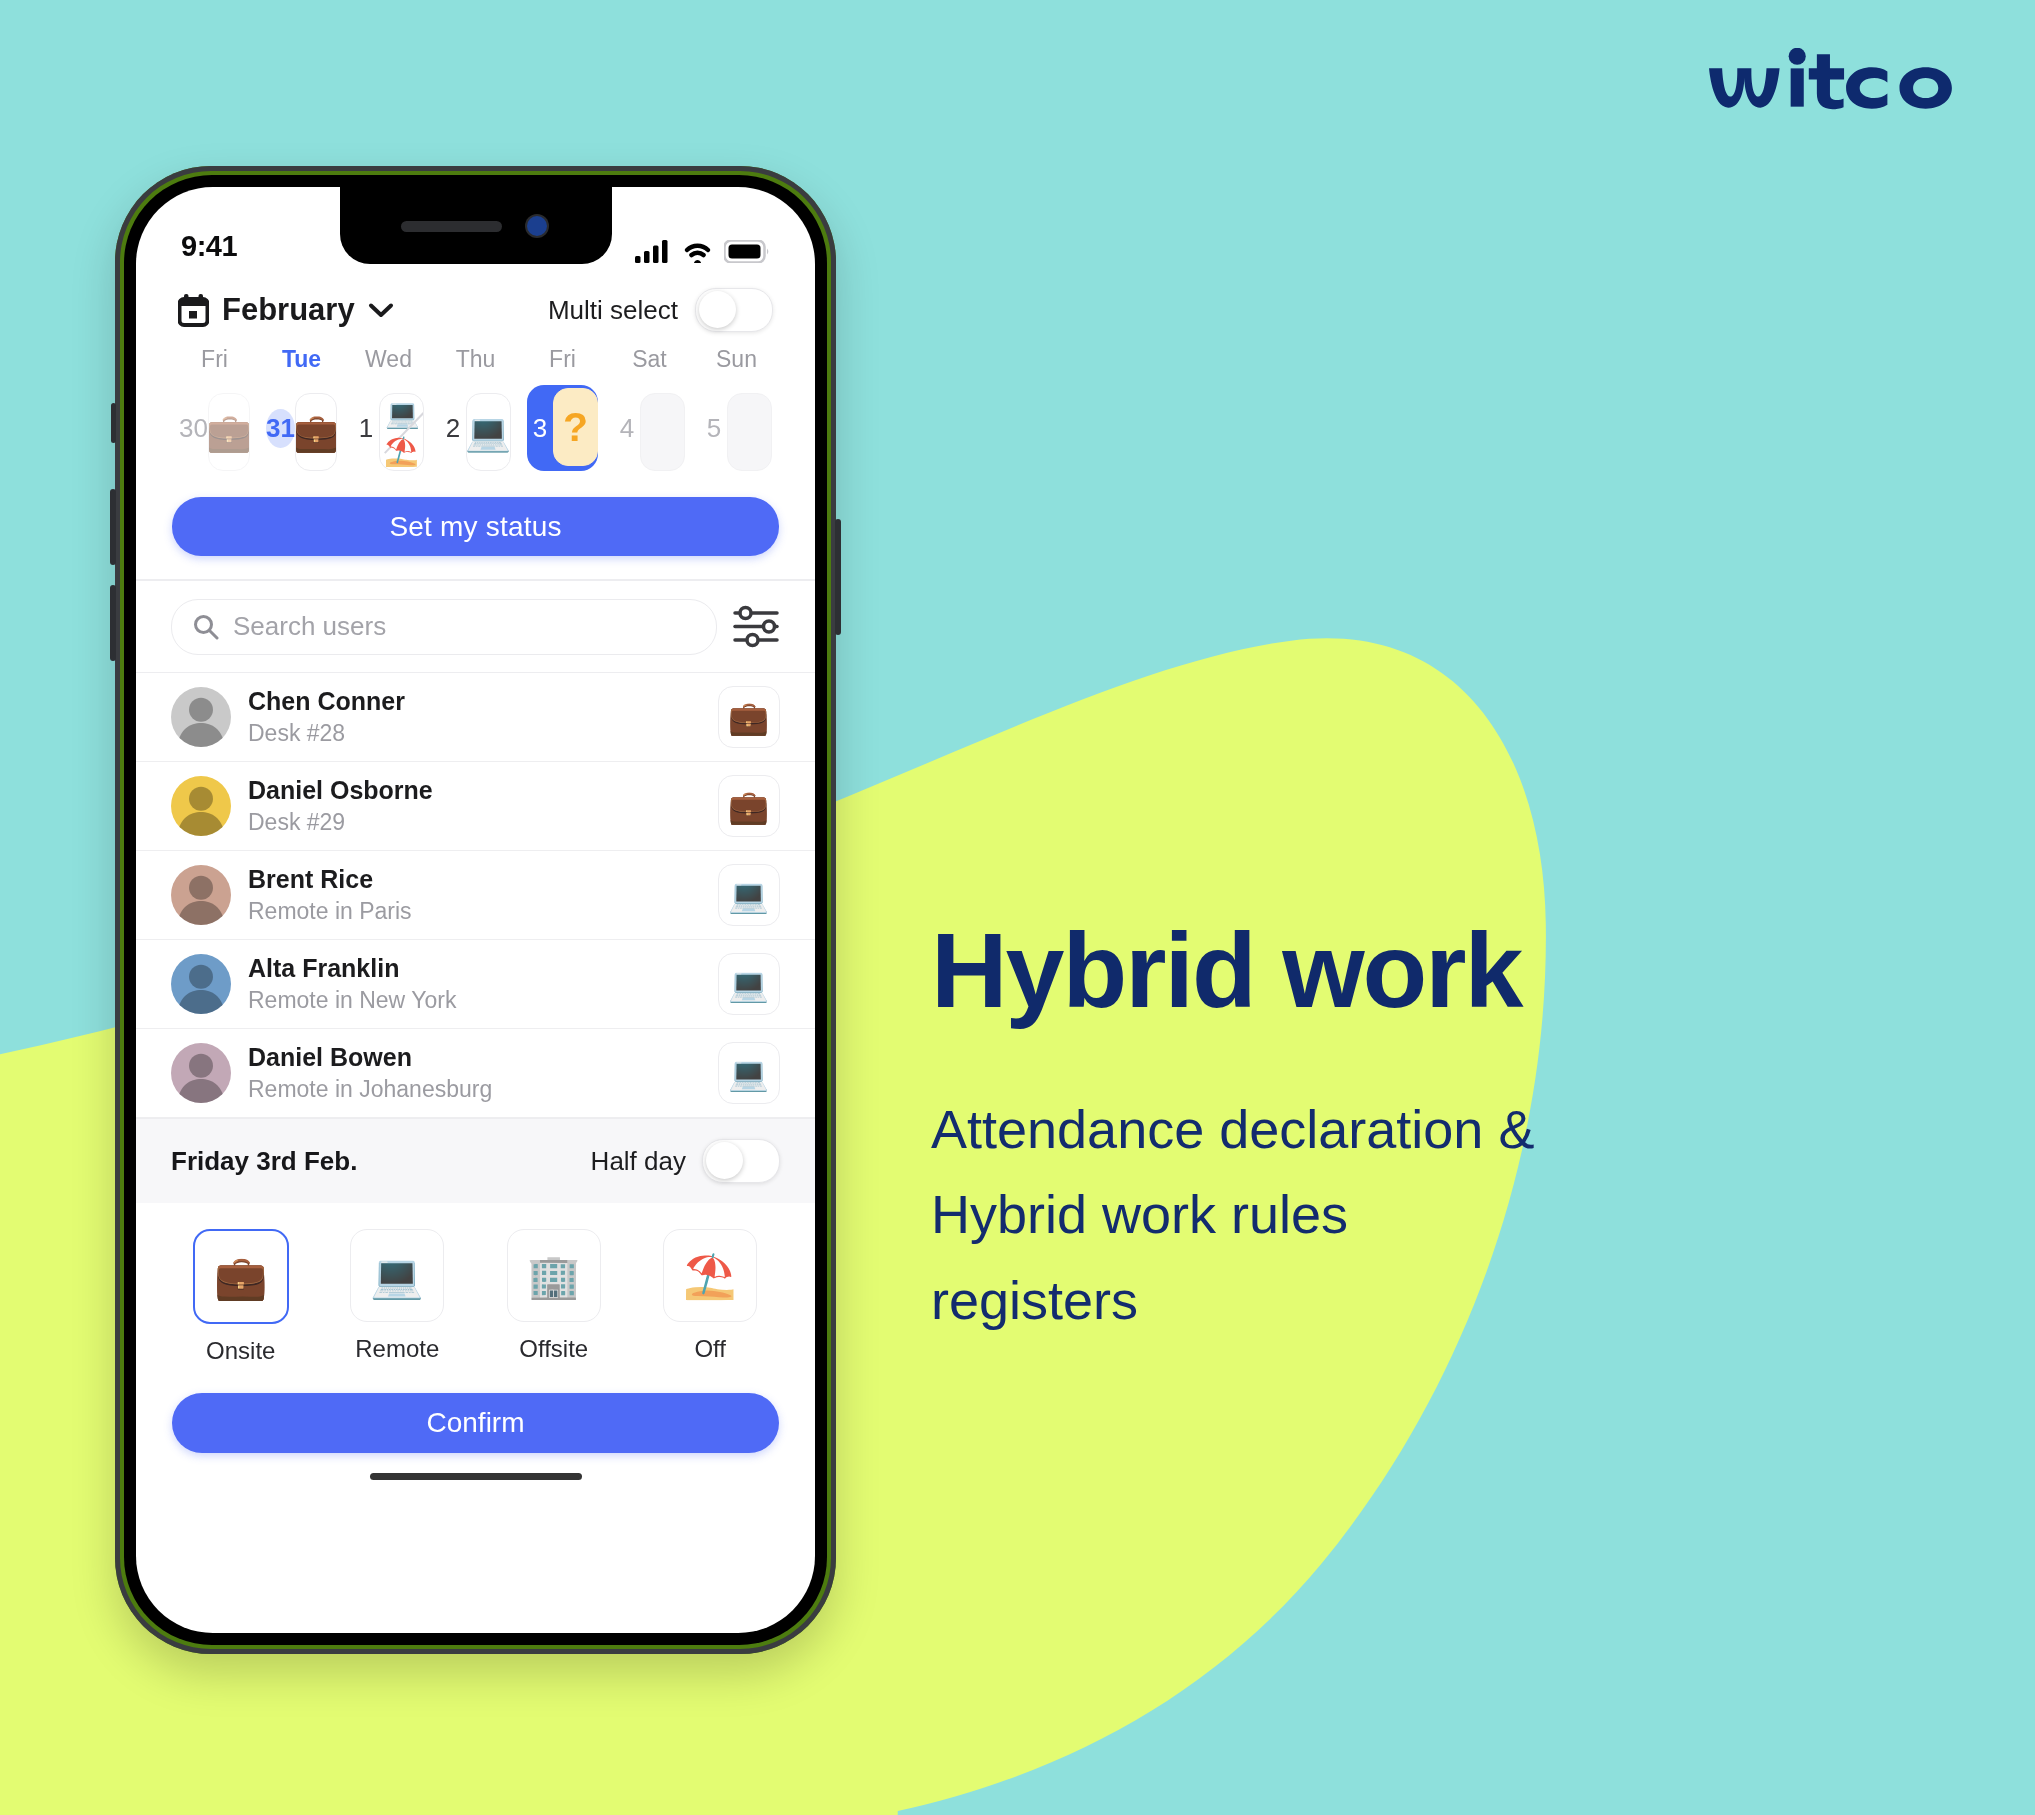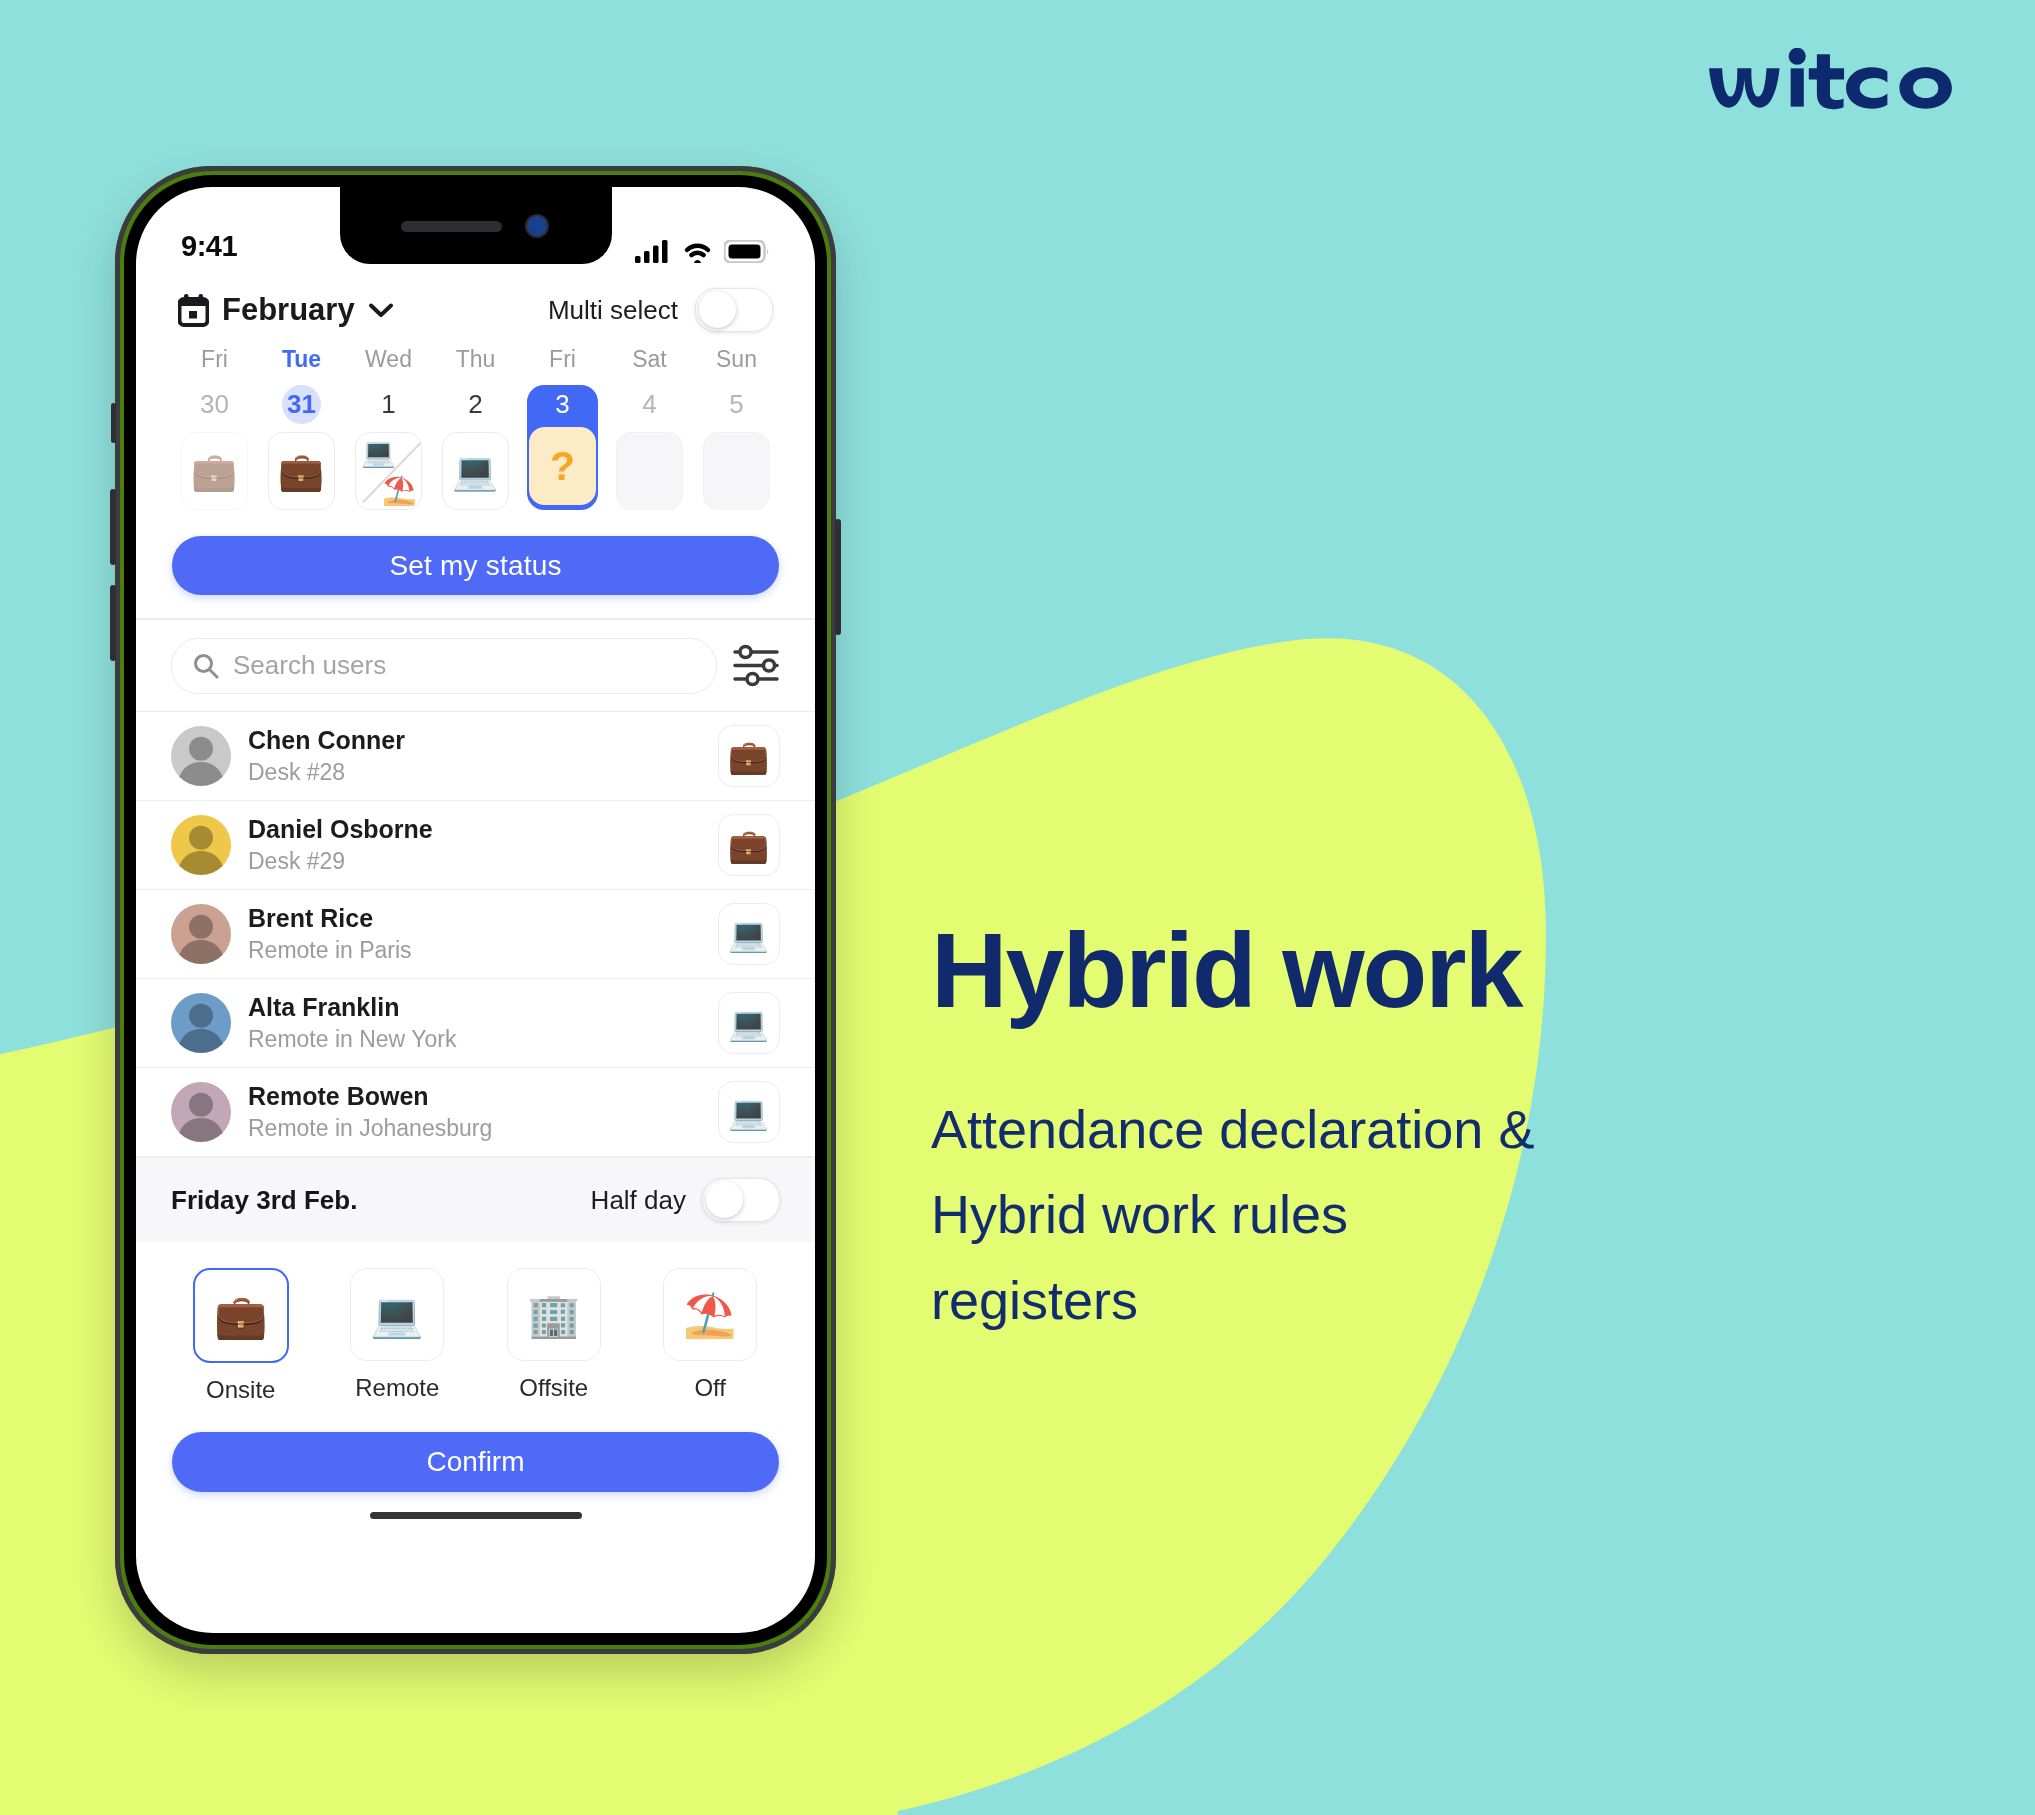--- a/index.html
+++ b/index.html
@@ -97,21 +97,21 @@
   }
 
   
   .week{
     display:flex; padding:9px 35px 0 35px; gap:0;
   }
   .daycol{flex:1;display:flex;flex-direction:column;align-items:center;position:relative;}
   .dow{font-size:23px;color:#9a9aa0;margin-bottom:12px;}
   .dow.active{color:#4169F5;font-weight:600;}
   .daycell{
-    width:71px;display:flex;flex-direction:column;align-items:center;
+    width:71px;display:flex;flex-direction:row;align-items:center;
     border-radius:17px;padding-bottom:0;
   }
   .daycell.selected{background:#4169F5;}
   .dnum{
     font-size:26px;color:#b4b4b9;height:39px;line-height:39px;
     width:39px;text-align:center;border-radius:50%;
   }
   .dnum.grey{color:#b4b4b9;}
   .dnum.dark{color:#3a3a3e;}
   .dnum.today{background:#D7E0FD;color:#4169F5;font-weight:600;}
@@ -426,21 +426,21 @@
             <div class="udesk">Remote in New York</div>
           </div>
           <div class="ustatus">💻</div>
         </div>
         <div class="user">
           <div class="avatar" style="background: rgb(194, 168, 182);"><svg viewBox="0 0 100 100" width="60" height="60">
               <circle cx="50" cy="38" r="20" fill="rgba(0,0,0,.30)"></circle>
               <path d="M10 100 C14 70 32 60 50 60 C68 60 86 70 90 100 Z" fill="rgba(0,0,0,.30)"></path>
             </svg></div>
           <div class="uinfo">
-            <div class="uname">Remote Bowen</div>
+            <div class="uname">Daniel Bowen</div>
             <div class="udesk">Remote in Johanesburg</div>
           </div>
           <div class="ustatus">💻</div>
         </div>
       </div>
 
     <div class="sheet-head">
       <div class="sheet-date">Friday 3rd Feb.</div>
       <div class="halfday-wrap">
         <div class="halfday-label">Half day</div>

